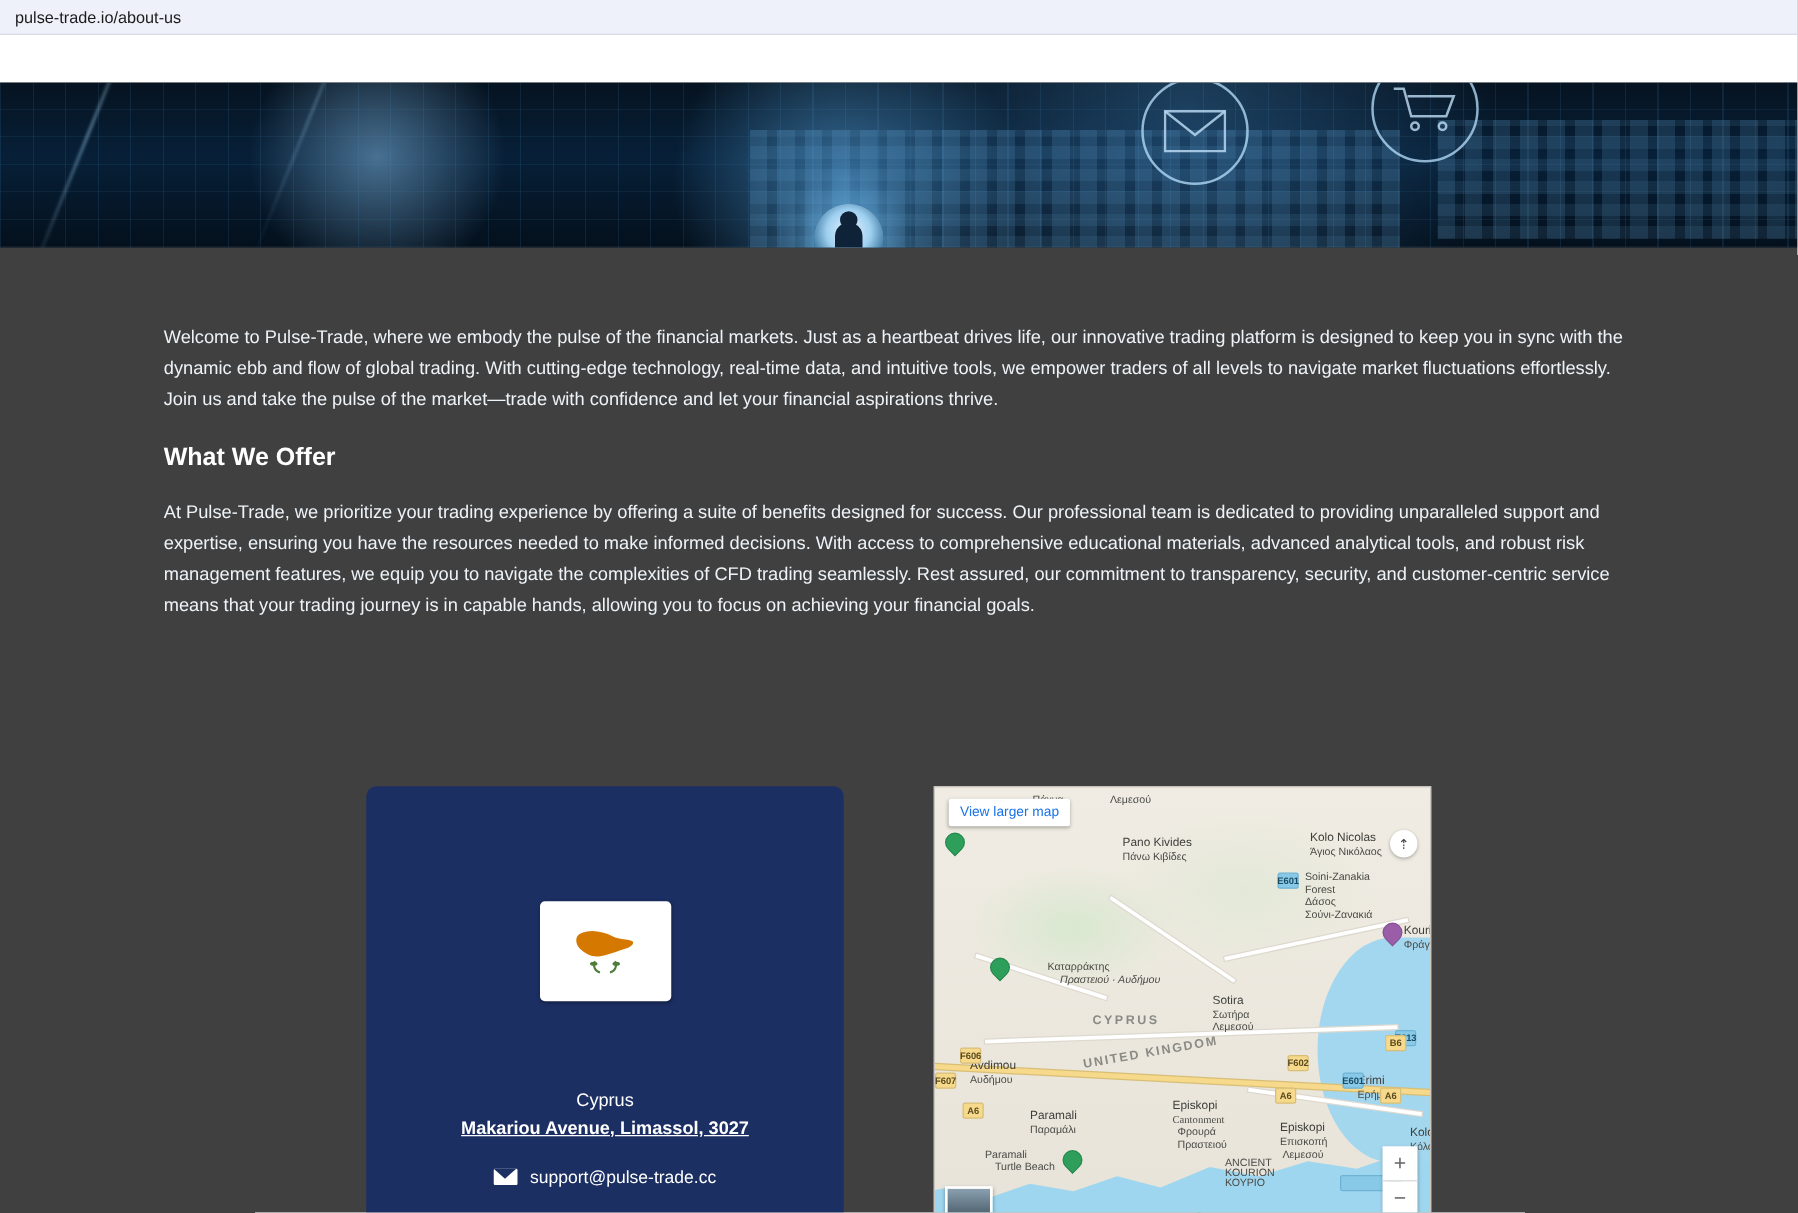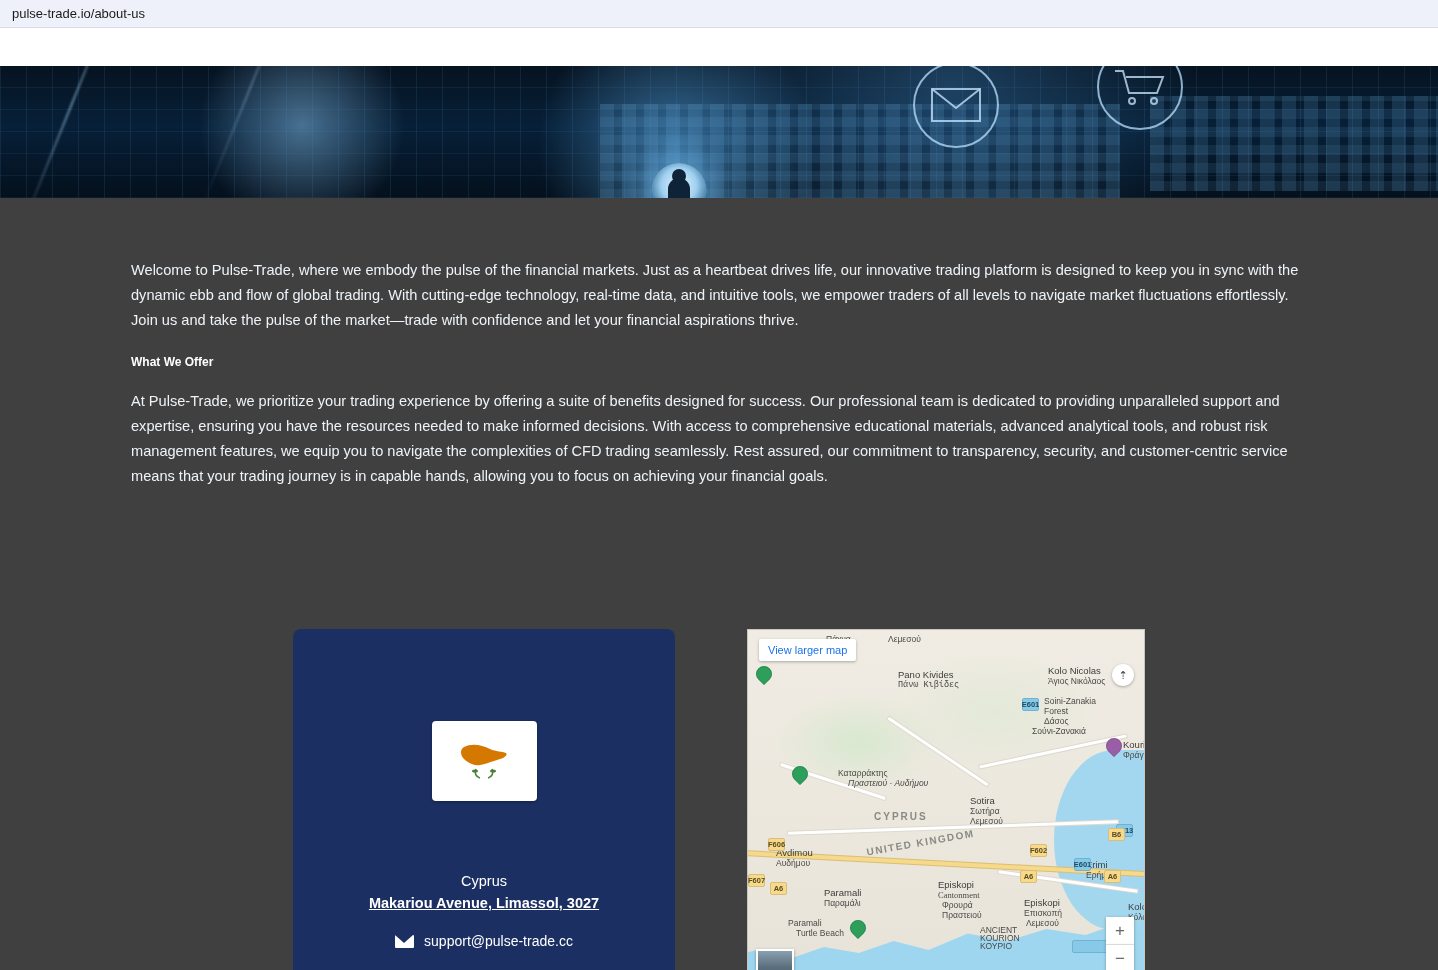--- a/index.html
+++ b/index.html
@@ -117,21 +117,21 @@
     margin: 0 auto;
     color: #f2f6fa;
   }
   .para {
     font-size: 14.6px;
     line-height: 25px;
     margin: 0 0 22px 0;
     color: #eef3f8;
   }
   .subhead {
-    font-size: 12px;
+    font-size: 20px;
     font-weight: bold;
     margin: 0 0 20px 0;
     color: #ffffff;
   }
 
   
   #cards {
     position: absolute;
     top: 563px;
     left: 0; right: 0;
@@ -400,27 +400,27 @@
       <div class="road" style="left:30px; top:150px; width:110px; transform:rotate(18deg);"></div>
       <div class="road" style="left:250px; top:250px; width:140px; transform:rotate(8deg);"></div>
 
       <div class="map-label country" style="left:126px; top:182px;">CYPRUS</div>
       <div class="map-label country" style="left:118px; top:208px; transform:rotate(-10deg); letter-spacing:1.5px;">UNITED KINGDOM</div>
 
       <div id="map-labels">
           <div class="map-label" style="left: 78px; top: 4px;">Πάχνα</div>
           <div class="map-label" style="left: 140px; top: 4px;">Λεμεσού</div>
           <div class="map-label big" style="left: 150px; top: 40px;">Pano Kivides</div>
-          <div class="map-label" style="left: 150px; top: 50px; font-family: Liberation Mono, monospace;">Πάνω Κιβίδες</div>
+          <div class="map-label" style="left: 150px; top: 50px;">Πάνω Κιβίδες</div>
           <div class="map-label big" style="left: 300px; top: 36px;">Kolo Nicolas</div>
           <div class="map-label" style="left: 300px; top: 46px;">Άγιος Νικόλαος</div>
           <div class="map-label" style="left: 296px; top: 66px;">Soini-Zanakia</div>
           <div class="map-label" style="left: 296px; top: 76px;">Forest</div>
           <div class="map-label" style="left: 296px; top: 86px;">Δάσος</div>
-          <div class="map-label" style="left: 284px; top: 96px;">Σούνι-Ζανακιά</div>
+          <div class="map-label" style="left: 296px; top: 96px;">Σούνι-Ζανακιά</div>
           <div class="map-label" style="left: 90px; top: 138px;">Καταρράκτης</div>
           <div class="map-label" style="left: 100px; top: 148px; font-style: italic;">Πραστειού · Αυδήμου</div>
           <div class="map-label big" style="left: 375px; top: 110px;">Kouri</div>
           <div class="map-label" style="left: 375px; top: 120px;">Φράγμα</div>
           <div class="map-label big" style="left: 222px; top: 166px;">Sotira</div>
           <div class="map-label" style="left: 222px; top: 176px;">Σωτήρα</div>
           <div class="map-label" style="left: 222px; top: 186px;">Λεμεσού</div>
           <div class="map-label big" style="left: 28px; top: 218px;">Avdimou</div>
           <div class="map-label" style="left: 28px; top: 228px;">Αυδήμου</div>
           <div class="map-label big" style="left: 190px; top: 250px;">Episkopi</div>
@@ -446,21 +446,21 @@
           <div class="shield" style="left: 274px; top: 68px;">E601</div>
           <div class="shield yellow" style="left: 20px; top: 208px;">F606</div>
           <div class="shield yellow" style="left: 282px; top: 214px;">F602</div>
           <div class="shield" style="left: 368px; top: 194px;">E613</div>
           <div class="shield" style="left: 326px; top: 228px;">E601</div>
           <div class="shield yellow" style="left: 22px; top: 252px;">A6</div>
           <div class="shield yellow" style="left: 272px; top: 240px;">A6</div>
           <div class="shield yellow" style="left: 356px; top: 240px;">A6</div>
           <div class="shield yellow" style="left: 360px; top: 198px;">B6</div>
           <div class="shield" style="left: 324px; top: 310px; padding-left: 44px;">M1</div>
-          <div class="shield yellow" style="left: 0px; top: 228px; margin-top: 16px;">F607</div>
+          <div class="shield yellow" style="left: 0px; top: 228px;">F607</div>
         </div>
 
       <div class="map-pin" style="left:8px; top:36px;"></div>
       <div class="map-pin" style="left:44px; top:136px;"></div>
       <div class="map-pin purple" style="left:358px; top:108px;"></div>
       <div class="map-pin" style="left:102px; top:290px;"></div>
 
       <div class="map-compass">⇡</div>
 
       <div id="view-larger">View larger map</div>

